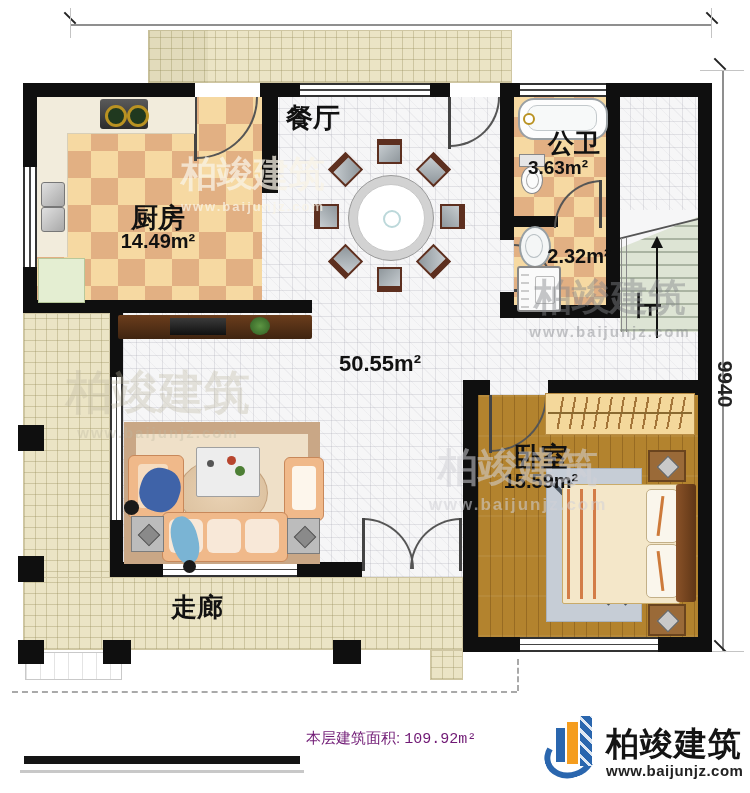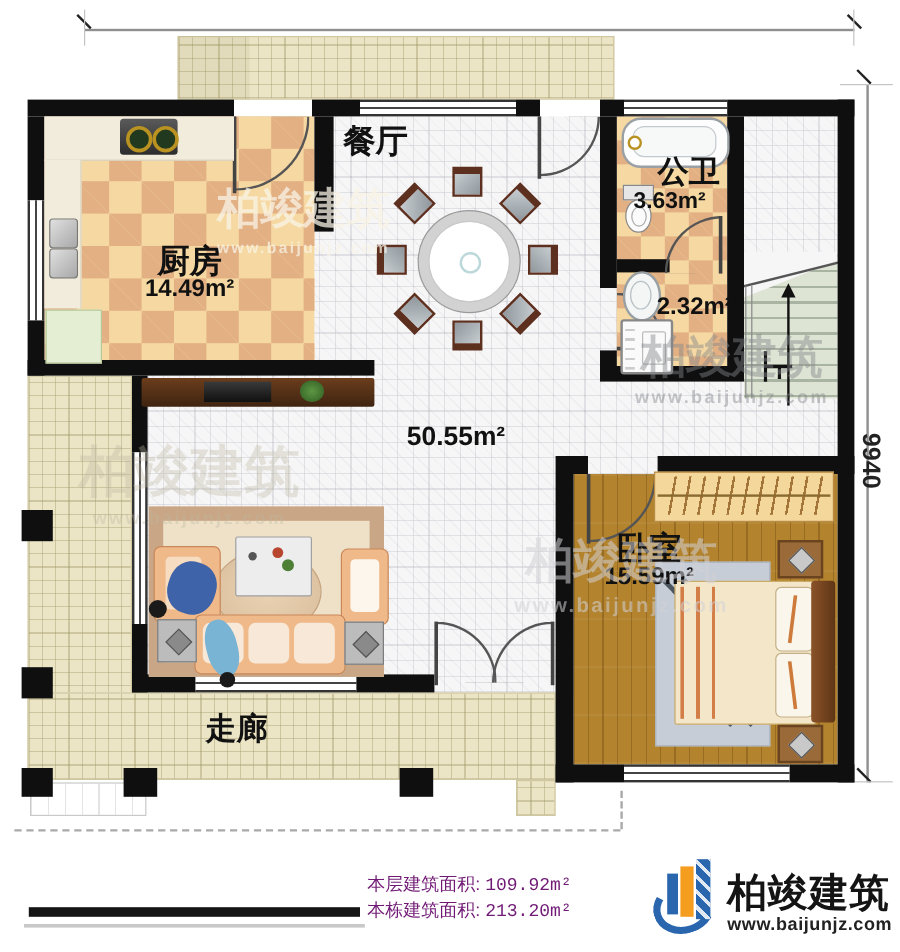--- a/index.html
+++ b/index.html
@@ -287,24 +287,20 @@
   <div class="abs" style="left:26px;top:696px;display:flex;align-items:baseline;">
   </div>
   <div class="abs" style="left:24px;top:756px;width:276px;height:8px;background:#151515;"></div>
   <div class="abs" style="left:20px;top:770px;width:284px;height:3px;background:#c8c8c8;"></div>
 
   <div class="abs" style="left:306px;top:700px;width:210px;font-size:15px;line-height:20px;color:#701a75;margin-top:28px;">
     <div>
       <span>本层建筑面积:</span>
       <span style="font-family:'Liberation Mono', monospace;">109.92m²</span>
     </div>
-    <div>
-      <span>本栋建筑面积:</span>
-      <span style="font-family:'Liberation Mono', monospace;">213.20m²</span>
-    </div>
   </div>
 
   <div class="abs" style="left:544px;top:714px;width:58px;height:68px;">
     <div class="abs" style="left:0px;top:20px;width:52px;height:44px;border:6px solid transparent;border-left-color:#2a66ae;border-bottom-color:#2a66ae;border-radius:50%;transform:rotate(-18deg);box-sizing:border-box;"></div>
     <div class="abs" style="left:12px;top:14px;width:9px;height:34px;background:#2a66ae;"></div>
     <div class="abs" style="left:23px;top:8px;width:11px;height:42px;background:#f59d1e;"></div>
     <div class="abs" style="left:36px;top:2px;width:12px;height:50px;background:#2a66ae;
          background-image:repeating-linear-gradient(45deg,transparent 0 6px,rgba(255,255,255,.85) 6px 9px);"></div>
   </div>
   <div class="abs" style="left:606px;top:722px;width:146px;font-size:33px;font-weight:900;color:#141414;letter-spacing:1px;">柏竣建筑</div>

